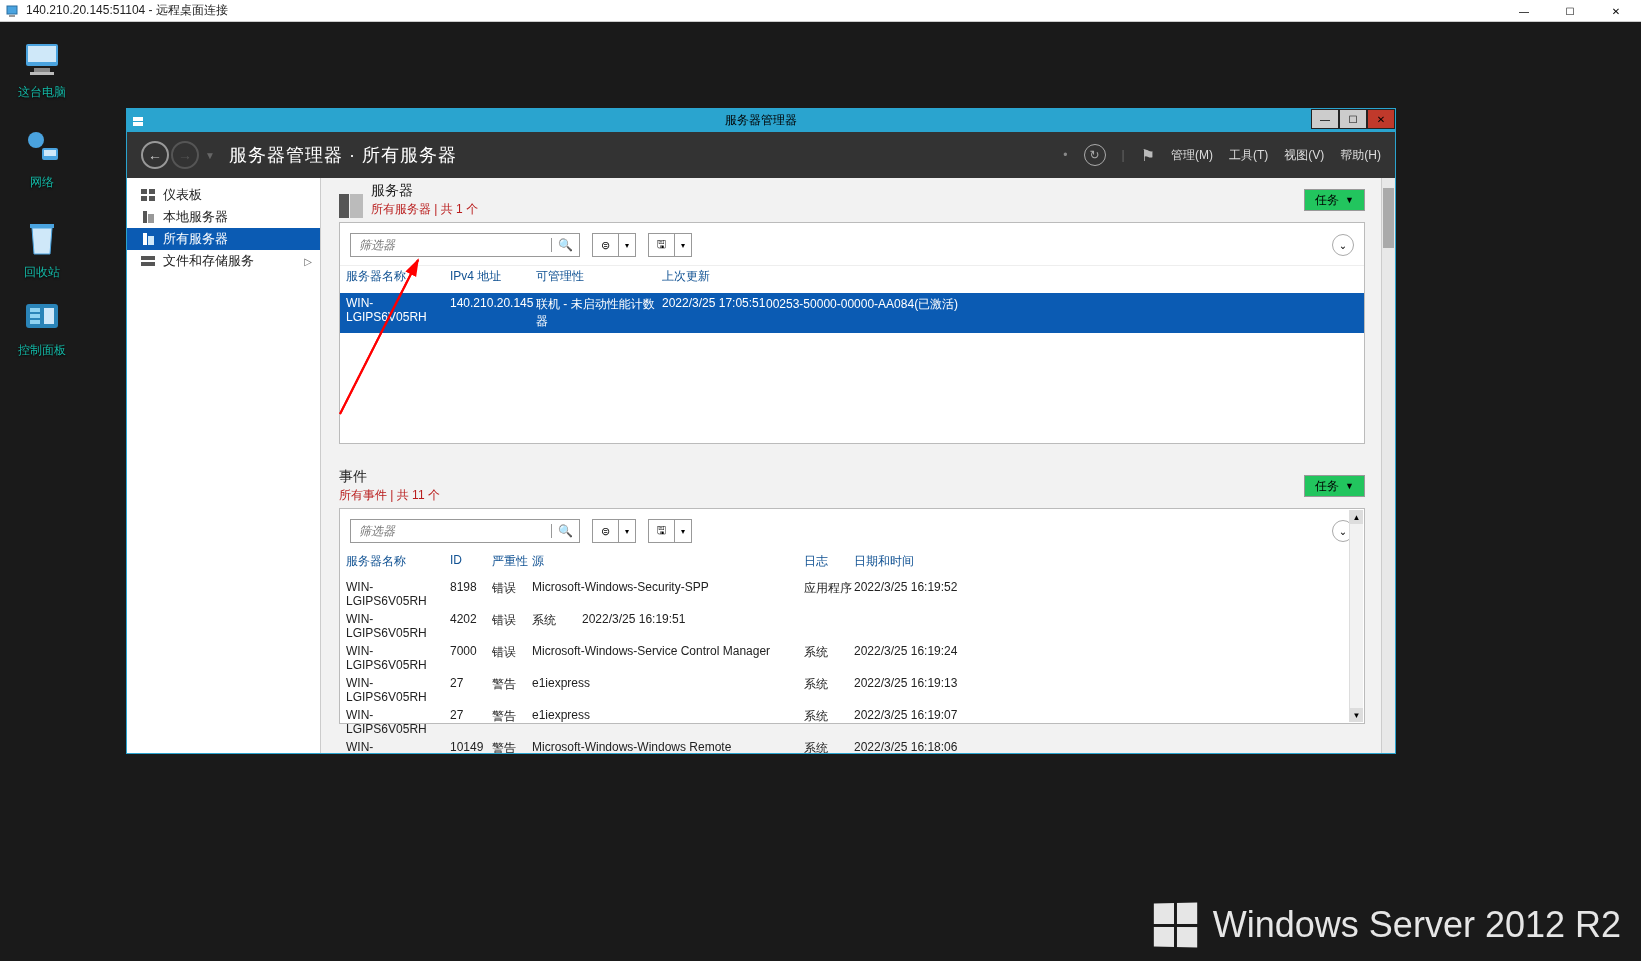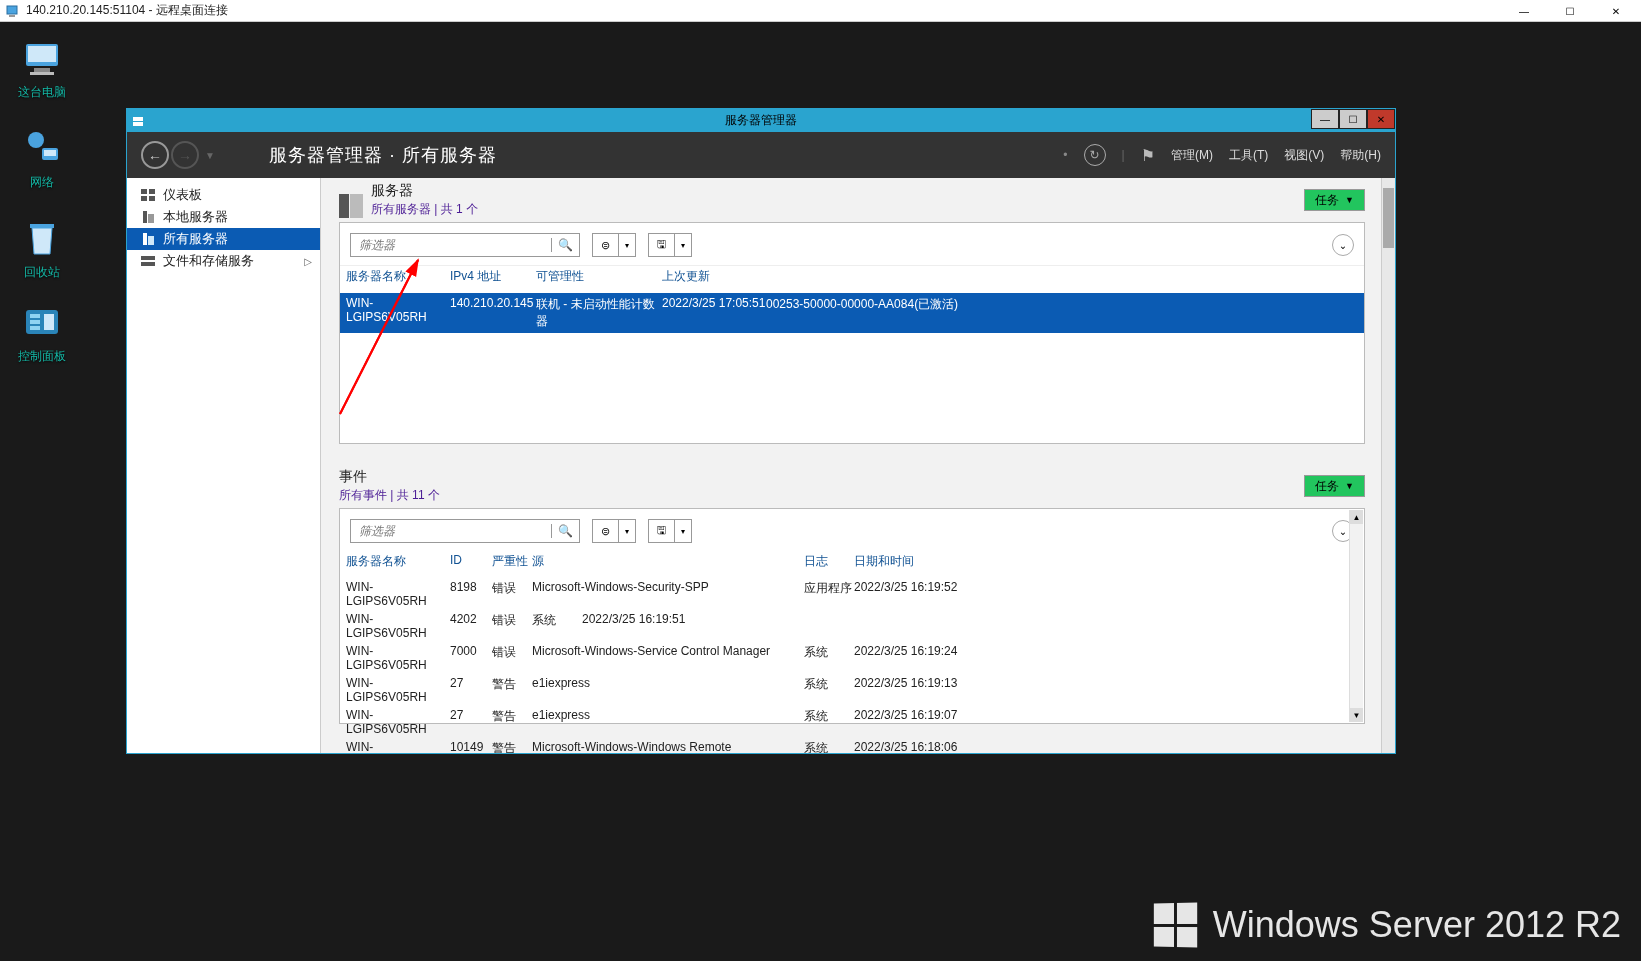--- a/index.html
+++ b/index.html
@@ -18,21 +18,21 @@
 .sw-titlebar .ticon { position:absolute; left:4px; width:14px; height:14px; }
 .sw-wincontrols { position:absolute; right:0; top:0; display:flex; }
 .sw-wincontrols .btn { width:28px; height:20px; border:1px solid #222; display:flex; align-items:center; justify-content:center; font-size:10px; background:#ccc;}
 .sw-wincontrols .btn.close { background:#c0392b; color:#000;}
 
 .sw-header { height:46px; background:#333; display:flex; align-items:center; color:#fff; padding:0 14px; justify-content:space-between;}
 .sw-header-left { display:flex; align-items:center; gap:14px;}
 .nav-arrows { display:flex; align-items:center; gap:2px;}
 .nav-circle { width:28px; height:28px; border:2px solid #999; border-radius:50%; display:flex; align-items:center; justify-content:center; font-size:14px; color:#ccc;}
 .nav-circle.disabled { border-color:#555; color:#555;}
-.breadcrumb { font-size:18px; letter-spacing:1px;margin-left:40px;}
+.breadcrumb { font-size:18px; letter-spacing:1px;}
 .sw-header-right { display:flex; align-items:center; gap:16px; font-size:12px;}
 .sw-header-right .menu { color:#ddd; }
 .refresh-circle { width:22px; height:22px; border:1.5px solid #aaa; border-radius:50%; display:inline-flex; align-items:center; justify-content:center; font-size:12px; color:#aaa;}
 
 .sw-body { display:flex; height:calc(100% - 69px);}
 .sidebar { width:194px; background:#fff; border-right:1px solid #ccc; padding-top:6px;}
 .sidebar-item { display:flex; align-items:center; gap:8px; height:22px; padding-left:14px; font-size:13px; color:#222; position:relative;}
 .sidebar-item.selected { background:#0b5bb3; color:#fff;}
 .sidebar-item .chev { position:absolute; right:8px; font-size:10px; color:#666;}
 .sidebar-icon { width:14px; height:12px; display:inline-block;}
@@ -41,21 +41,21 @@
 .vscroll { position:absolute; right:0; top:0; bottom:0; width:14px; background:#e8e8e8; border-left:1px solid #ccc;}
 .vscroll .thumb { position:absolute; left:1px; right:1px; top:10px; height:60px; background:#aaa;}
 .content { position:absolute; left:0; top:0; right:14px; bottom:0; padding:4px 16px 0 18px;}
 
 .section-head { display:flex; align-items:center; justify-content:space-between; margin-bottom:4px;}
 .section-title-wrap { display:flex; align-items:flex-end; gap:8px;}
 .sec-icon { width:24px; height:24px; display:flex;}
 .sec-icon .a { width:10px; background:#555;}
 .sec-icon .b { flex:1; background:#bbb; margin-left:1px;}
 .section-title { font-size:14px; font-weight:400; color:#222;}
-.section-sub { font-size:12px; color:#4c1d95; margin-top:1px;}
+.section-sub { font-size:12px; color:#b91c1c; margin-top:1px;}
 .task-btn { border:1px solid #999; background:#22c55e; height:22px; padding:0 10px; font-size:12px; display:flex; align-items:center; gap:6px;}
 
 .panel { border:1px solid #bbb; background:#fff; }
 .toolbar { display:flex; align-items:center; gap:12px; padding:10px 10px 8px; position:relative;}
 .filter-wrap { display:flex; align-items:center; border:1px solid #999; height:24px; width:230px;}
 .filter-input { flex:1; border:none; padding:0 8px; font-size:12px; font-style:italic; color:#888; outline:none;}
 .filter-search { width:28px; border-left:1px solid #999; display:flex; align-items:center; justify-content:center; font-size:12px;}
 .seg { display:flex; border:1px solid #999; height:24px;}
 .seg .p1 { width:26px; display:flex; align-items:center; justify-content:center; border-right:1px solid #999; font-size:11px;}
 .seg .p2 { width:16px; display:flex; align-items:center; justify-content:center; font-size:8px;}
@@ -133,21 +133,21 @@
   </div>
   <div class="desktop-icon" style="left:4px; top:194px;">
     <div class="img">
         <svg width="44" height="44">
           <path d="M12 12 L32 12 L30 38 L14 38 Z" fill="#cfe8f9" stroke="#4aa3df"></path>
           <rect x="10" y="8" width="24" height="4" fill="#4aa3df"></rect>
         </svg>
       </div>
     <div class="lbl">回收站</div>
   </div>
-  <div class="desktop-icon" style="left:4px; top:278px;">
+  <div class="desktop-icon" style="left:4px; top:272px;">
     <div class="img">
         <svg width="44" height="44">
           <rect x="6" y="10" width="32" height="24" rx="3" fill="#2a84b8"></rect>
           <rect x="10" y="14" width="10" height="4" fill="#8fd3f2"></rect>
           <rect x="10" y="20" width="10" height="4" fill="#8fd3f2"></rect>
           <rect x="10" y="26" width="10" height="4" fill="#8fd3f2"></rect>
           <rect x="24" y="14" width="10" height="16" fill="#cfe8f9"></rect>
         </svg>
       </div>
     <div class="lbl">控制面板</div>

